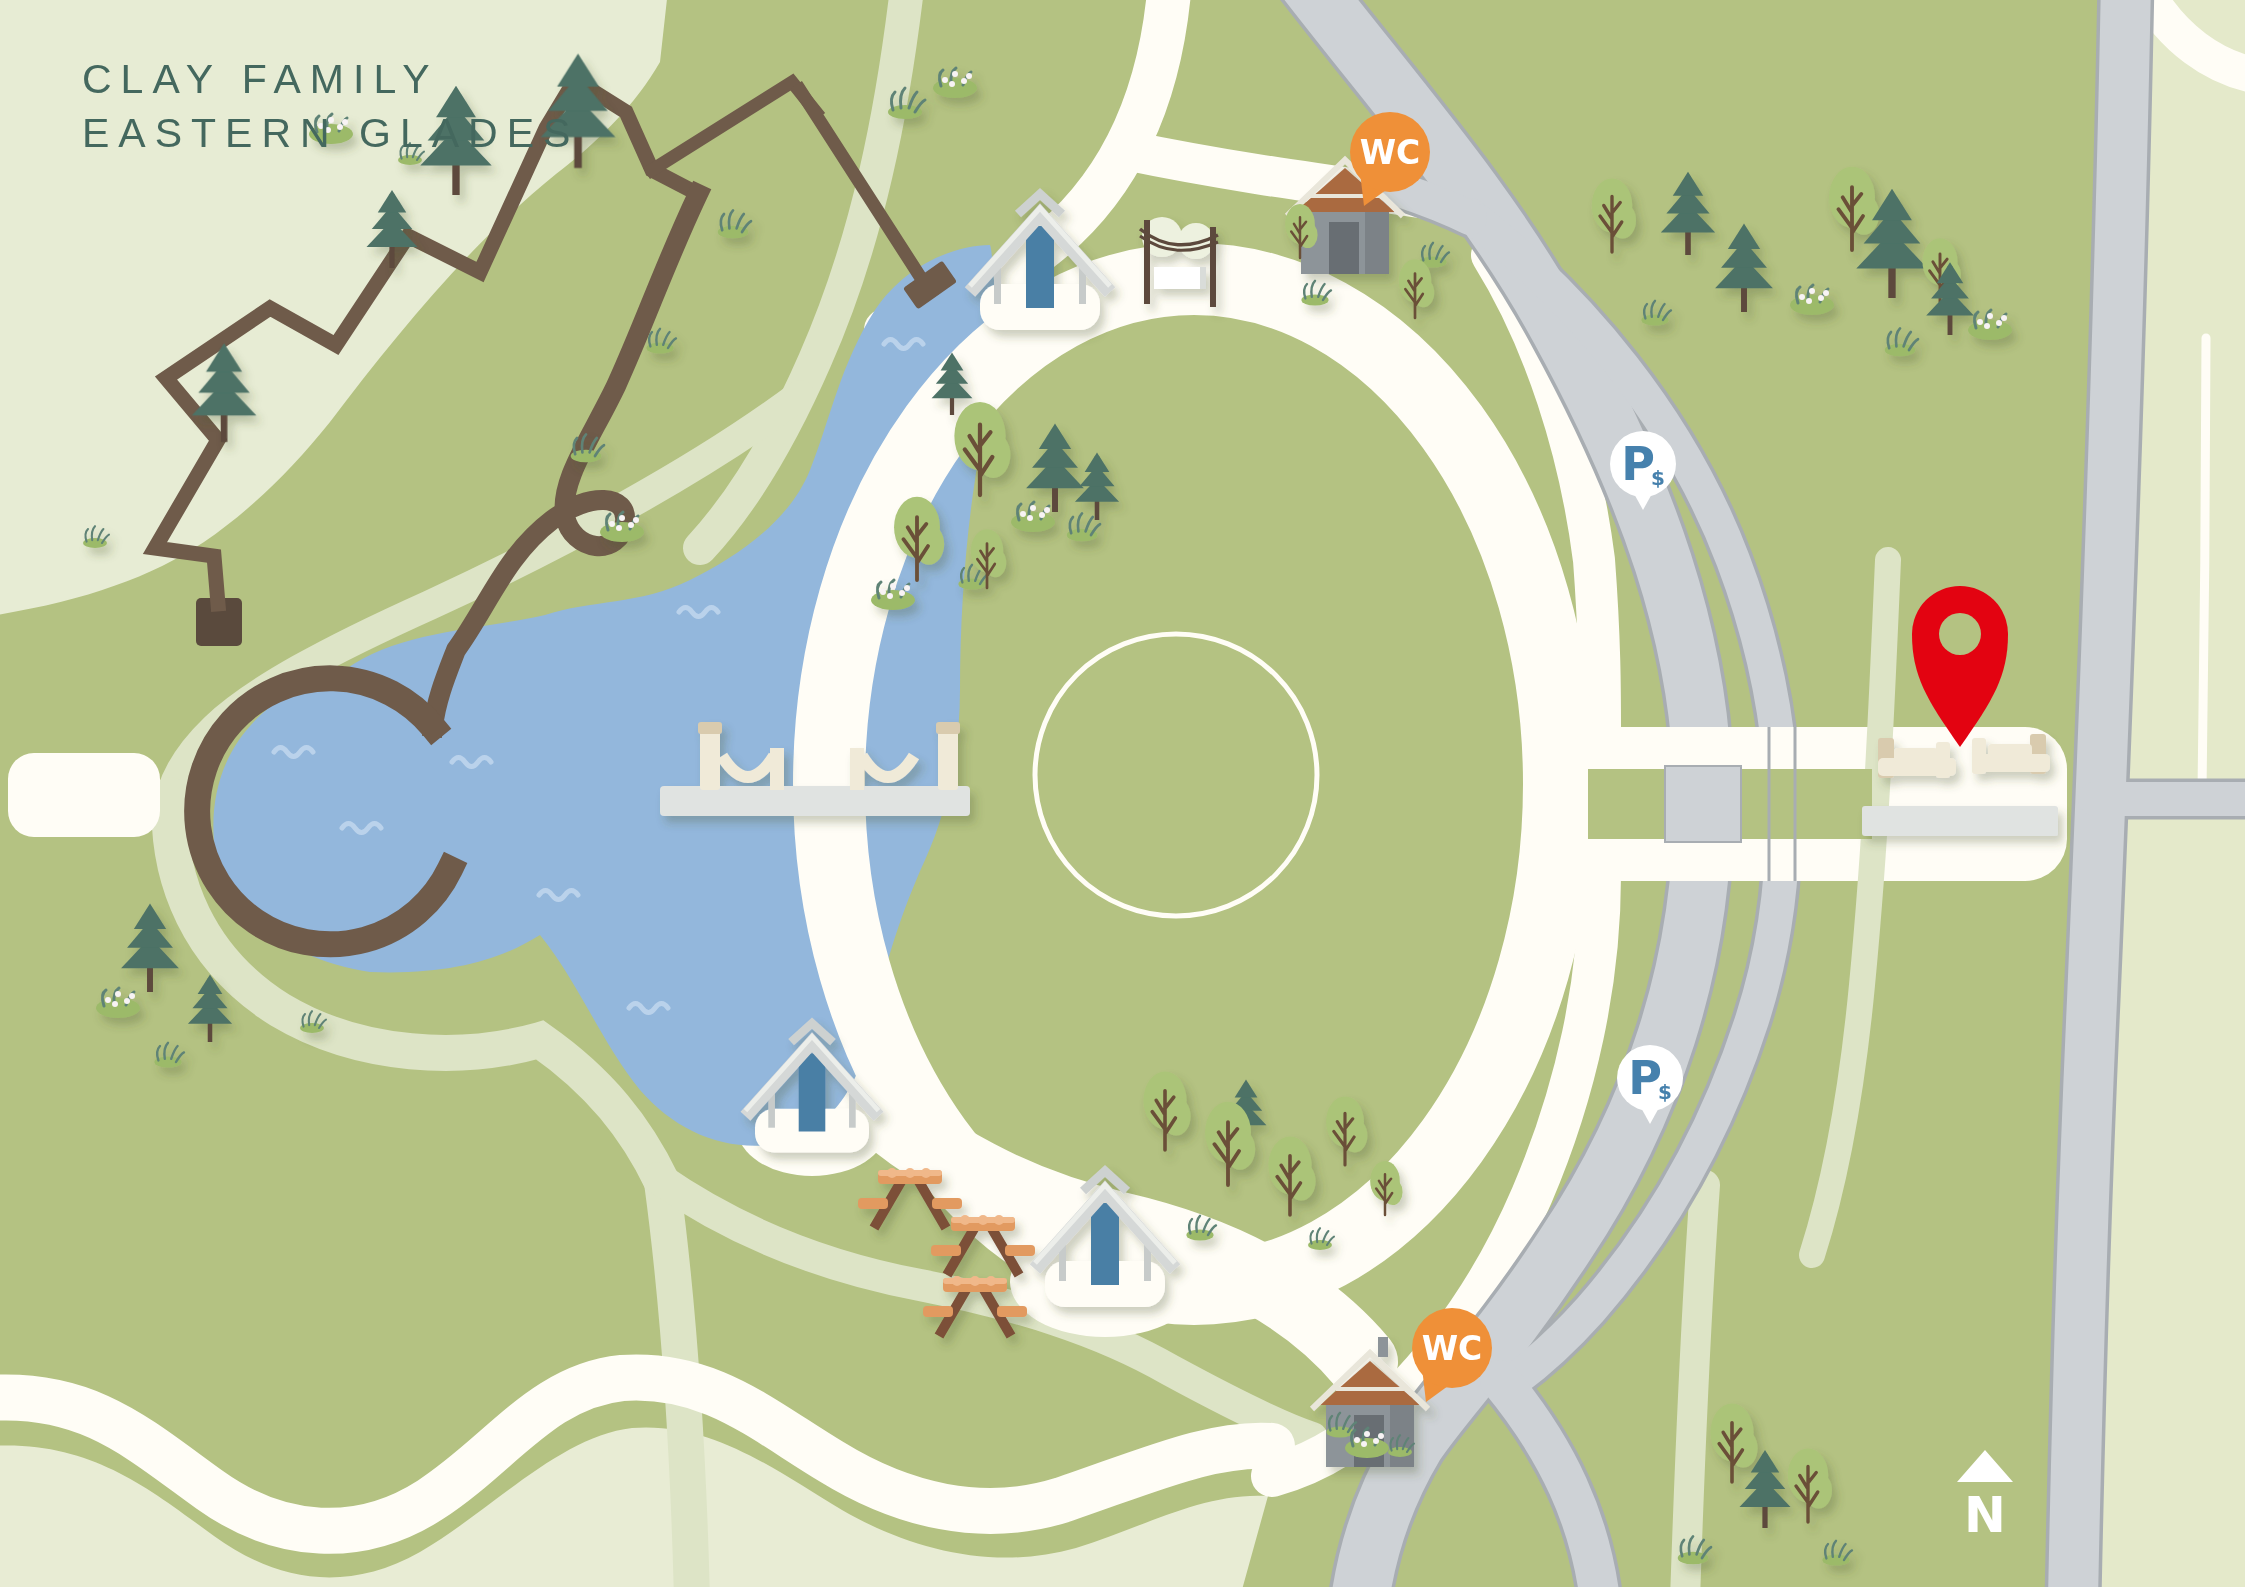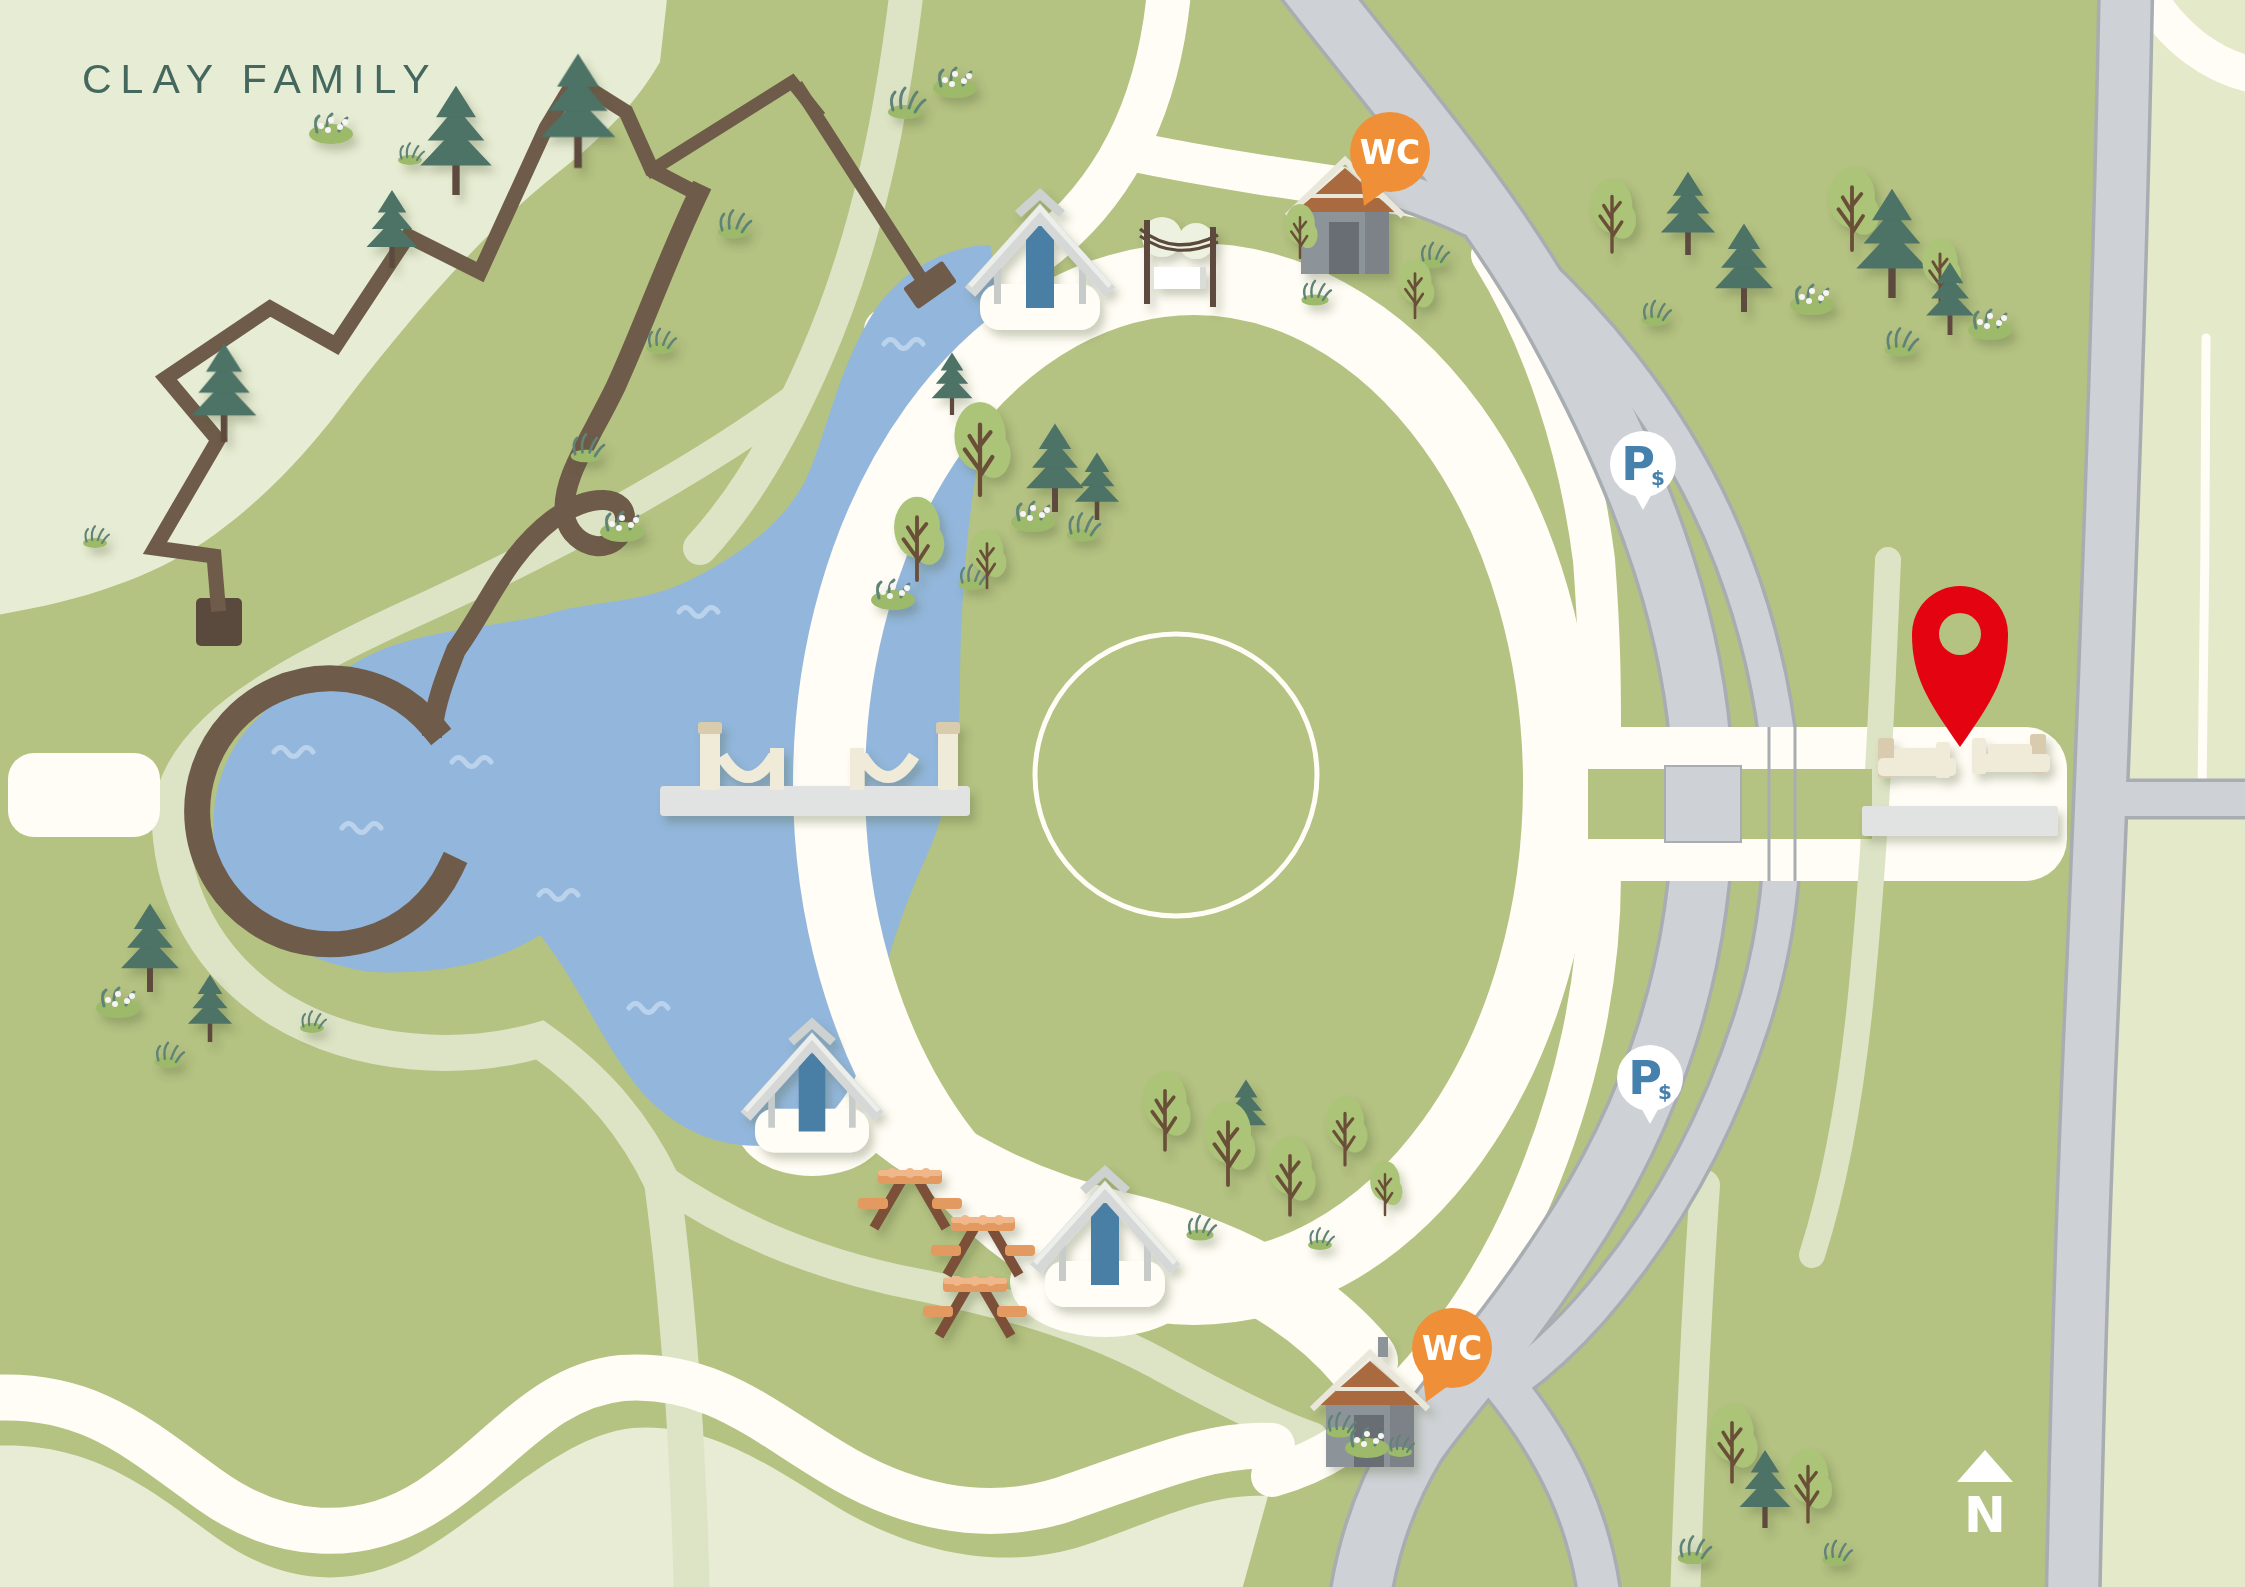--- a/index.html
+++ b/index.html
@@ -577,14 +577,15 @@
         </g>
         <g>
           <polygon points="1985,1450 1957,1482 2013,1482" fill="#ffffff"></polygon>
           <text x="1985" y="1532" text-anchor="middle" font-size="50" font-weight="bold" fill="#ffffff">N</text>
         </g>
       </g>
 </svg>
 
 <div id="park-title">
   <div>CLAY FAMILY</div>
+  <div>EASTERN GLADES</div>
 </div>
 </div>
 
 </body></html>

